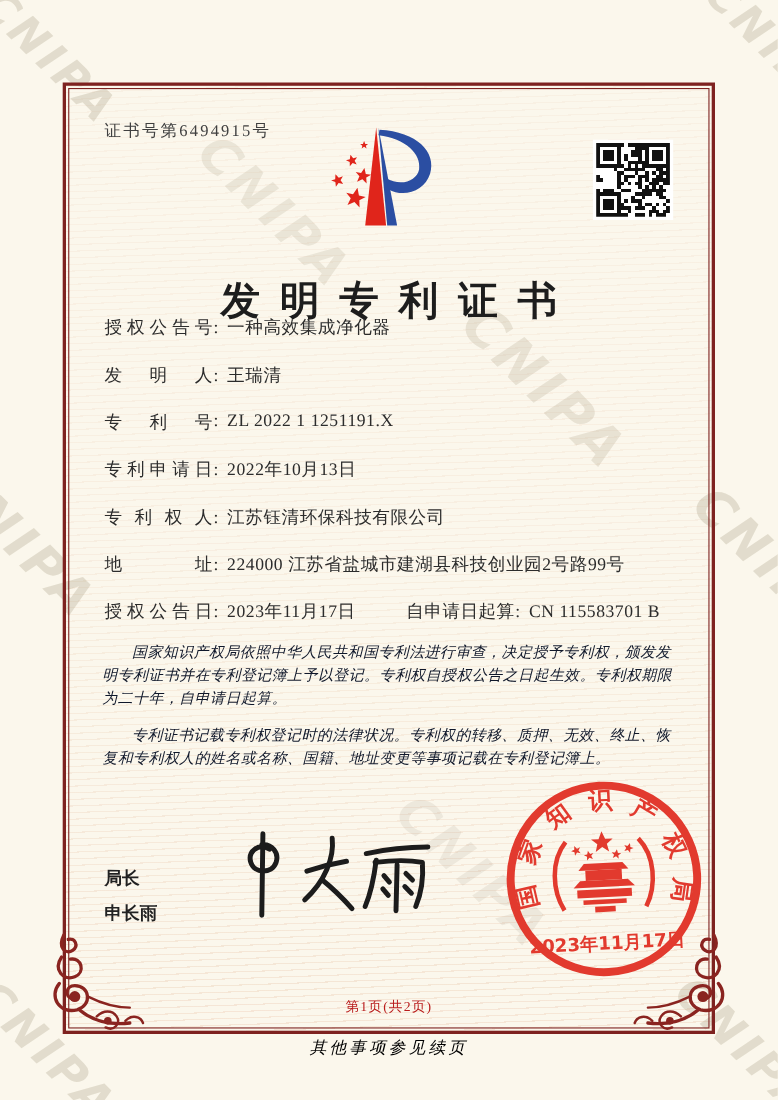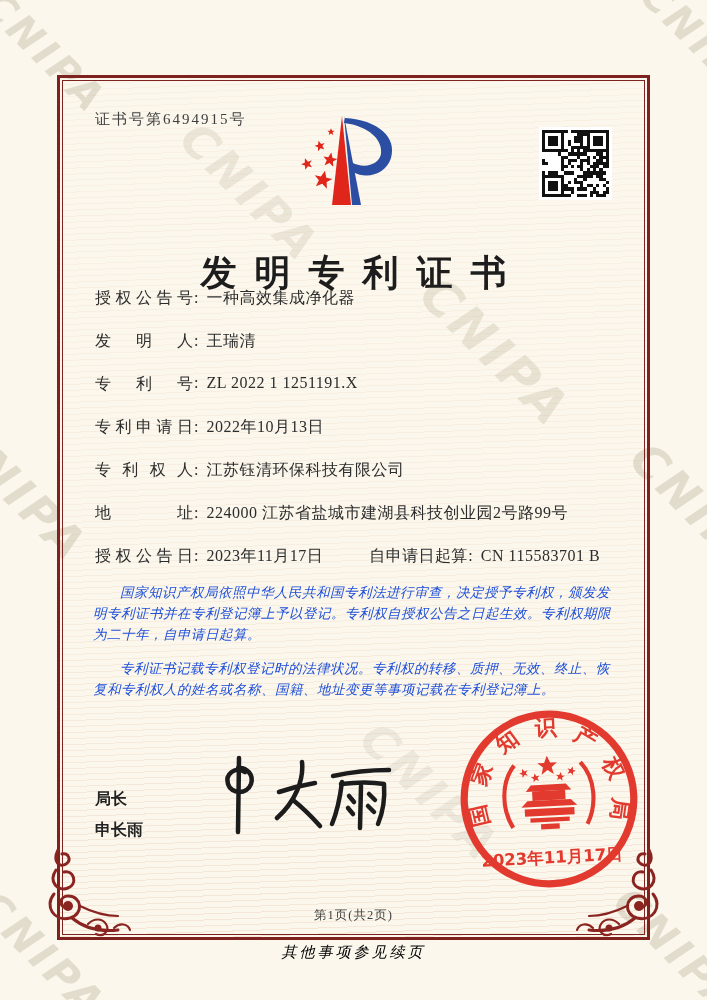--- a/index.html
+++ b/index.html
@@ -35,35 +35,35 @@
          font-size:36px;font-weight:bold;color:#1d1d1d;letter-spacing:18px;text-indent:18px;margin-top:40px;}
 
   .fields{position:absolute;left:95px;top:288px;width:525px;font-size:16px;color:#2c2c2c;}
   .frow{height:22px;margin-bottom:21px;white-space:nowrap;}
   .flabel{display:inline-block;width:98px;text-align:justify;text-align-last:justify;vertical-align:top;}
   .fcolon{display:inline-block;margin:0 8px 0 1px;}
   .fvalue{letter-spacing:0.5px;text-align:right;}
   .fpair2{margin-left:46px;}
 
   .paras{position:absolute;left:93px;top:582px;width:522px;font-size:13.5px;line-height:21px;
-         font-style:italic;color:#1d4ed8;}
+         font-style:italic;color:#0f172a;}
   .paras p{margin:0 0 13px 0;text-indent:2em;letter-spacing:0.5px;}
 
   .officer{position:absolute;left:95px;top:783px;font-family:"DejaVu Sans","Liberation Sans",sans-serif;
            font-weight:bold;font-size:16px;color:#222;line-height:31px;}
   .signature{position:absolute;left:205px;top:750px;width:195px;height:98px;}
 
   .seal{position:absolute;left:458px;top:708px;width:182px;height:182px;transform:rotate(-3deg);z-index:4;}
 
   .ornament{position:absolute;width:88px;height:96px;z-index:4;}
   .orn-left{left:44px;top:848px;}
   .orn-right{left:575px;top:848px;transform:scaleX(-1);}
 
   .page-info{position:absolute;left:57px;top:907px;width:593px;text-align:center;
-             font-size:12.5px;color:#404040;letter-spacing:1px;}
+             font-size:12.5px;color:#b91c1c;letter-spacing:1px;}
   .footer-note{position:absolute;left:0;top:943px;width:707px;text-align:center;
                font-size:15px;font-style:italic;color:#000000;letter-spacing:3px;}
 </style>
 </head>
 <body>
 
 <div class="page">
 
   <div class="texture"></div>
 

